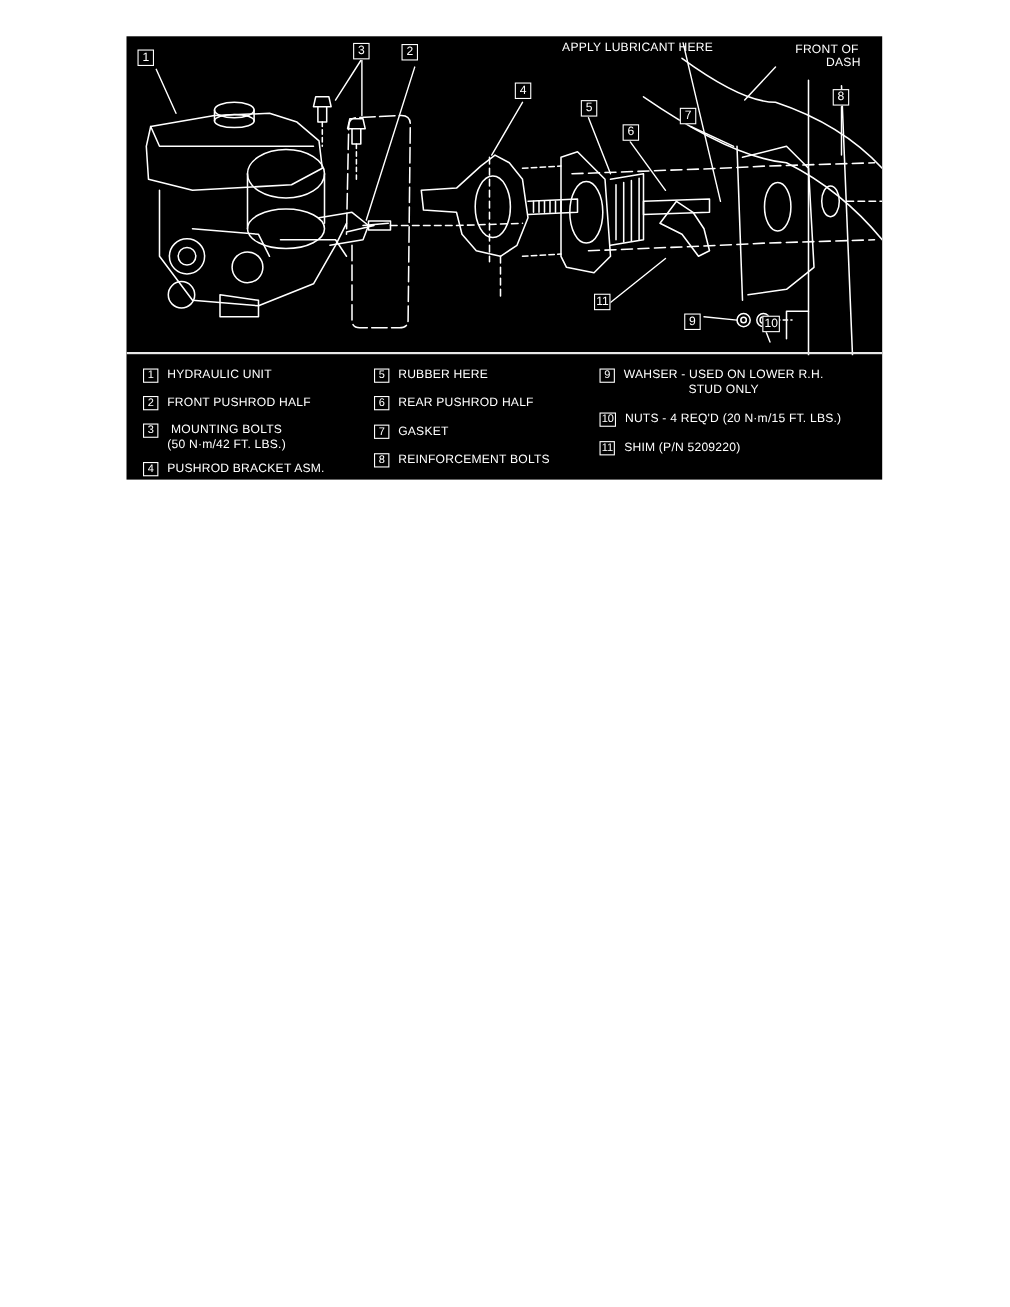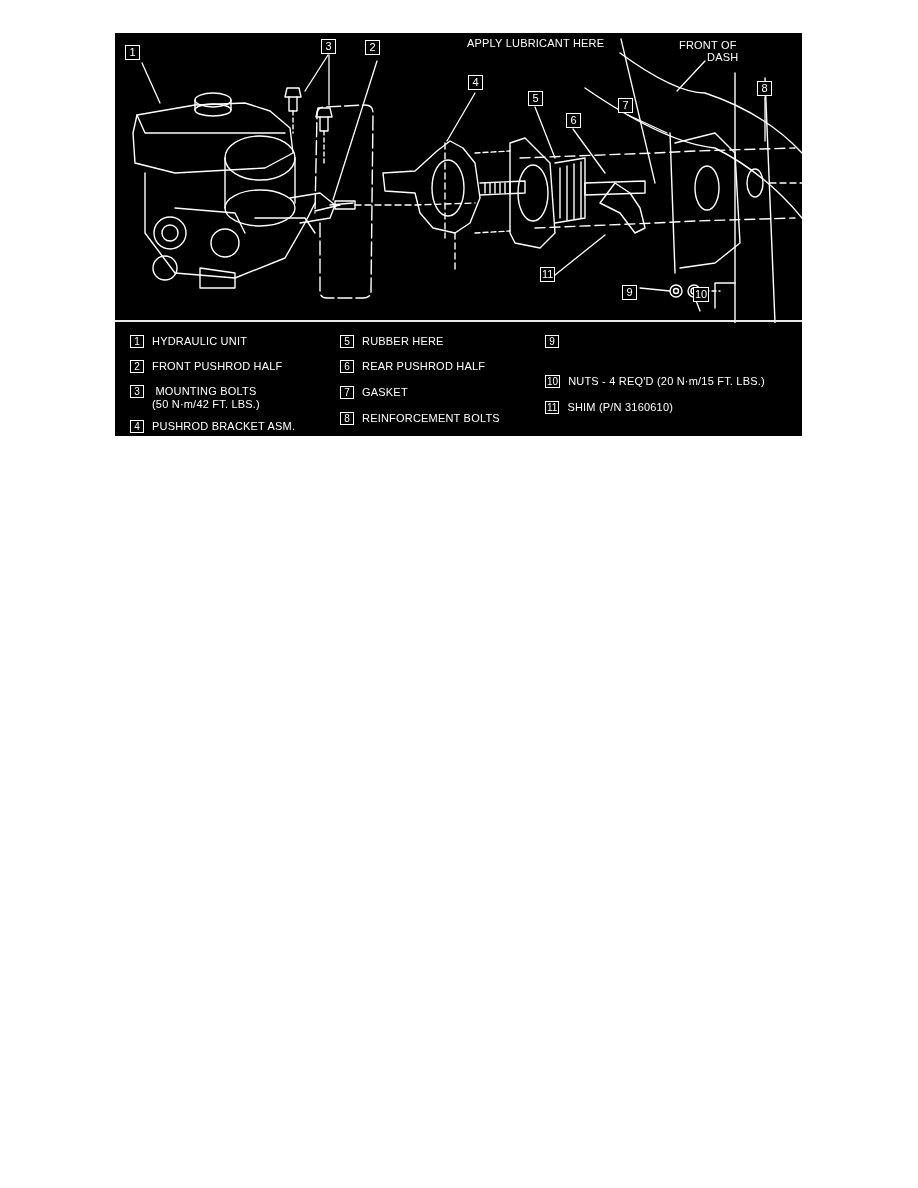--- a/index.html
+++ b/index.html
@@ -1,21 +1,21 @@
 <!DOCTYPE html>
 <html><head>
 <meta charset="utf-8">
 <style>
   html,body{margin:0;padding:0;background:#ffffff;}
   body{width:918px;height:1188px;position:relative;overflow:hidden;font-family:"Liberation Sans",sans-serif;}
   .panel{position:absolute;left:115px;top:33px;width:687px;height:403px;background:#000;overflow:hidden;}
   .drawing{position:absolute;left:0;top:0;width:687px;height:290px;}
   .drawing svg{position:absolute;left:0;top:0;}
   .callout{position:absolute;border:1.5px solid #fff;color:#fff;font-size:11px;line-height:13px;text-align:center;min-width:11px;padding:0 1px;background:#000;}
-  .note{position:absolute;color:#fff;font-size:11px;line-height:12px;letter-spacing:0.2px;}
+  .note{position:absolute;color:#fff;font-size:11px;line-height:12px;letter-spacing:0.2px;margin-left:44px;}
   .divider{position:absolute;left:0;top:287px;width:687px;height:2px;background:#e8e8e8;}
   .legend{position:absolute;left:0;top:296px;width:687px;height:107px;}
   .leg{position:absolute;display:flex;align-items:flex-start;color:#fff;font-size:11px;line-height:13px;}
   .leg .num{border:1.5px solid #fff;font-size:10px;line-height:11px;min-width:10px;text-align:center;padding:0 1px;margin-right:8px;margin-top:0px;}
   .leg .txt{letter-spacing:0.2px;text-align:center;}
 </style>
 </head>
 <body>
 
 <div class="panel">
@@ -172,23 +172,27 @@
       <span class="num">7</span>
       <span class="txt">GASKET</span>
     </div>
     <div class="leg" style="left:225px;top:83px;">
       <span class="num">8</span>
       <span class="txt">REINFORCEMENT BOLTS</span>
     </div>
 
     <div class="leg" style="left:430px;top:6px;">
       <span class="num">9</span>
+      <span class="txt">
+        <span>WAHSER - USED ON LOWER R.H.</span><br>
+        <span>STUD ONLY</span>
+      </span>
     </div>
     <div class="leg" style="left:430px;top:46px;">
       <span class="num">10</span>
       <span class="txt">NUTS - 4 REQ'D (20 N·m/15 FT. LBS.)</span>
     </div>
     <div class="leg" style="left:430px;top:72px;">
       <span class="num">11</span>
-      <span class="txt">SHIM (P/N 3160610)</span>
+      <span class="txt">SHIM (P/N 5209220)</span>
     </div>
   </div>
 </div>
 
 </body></html>

